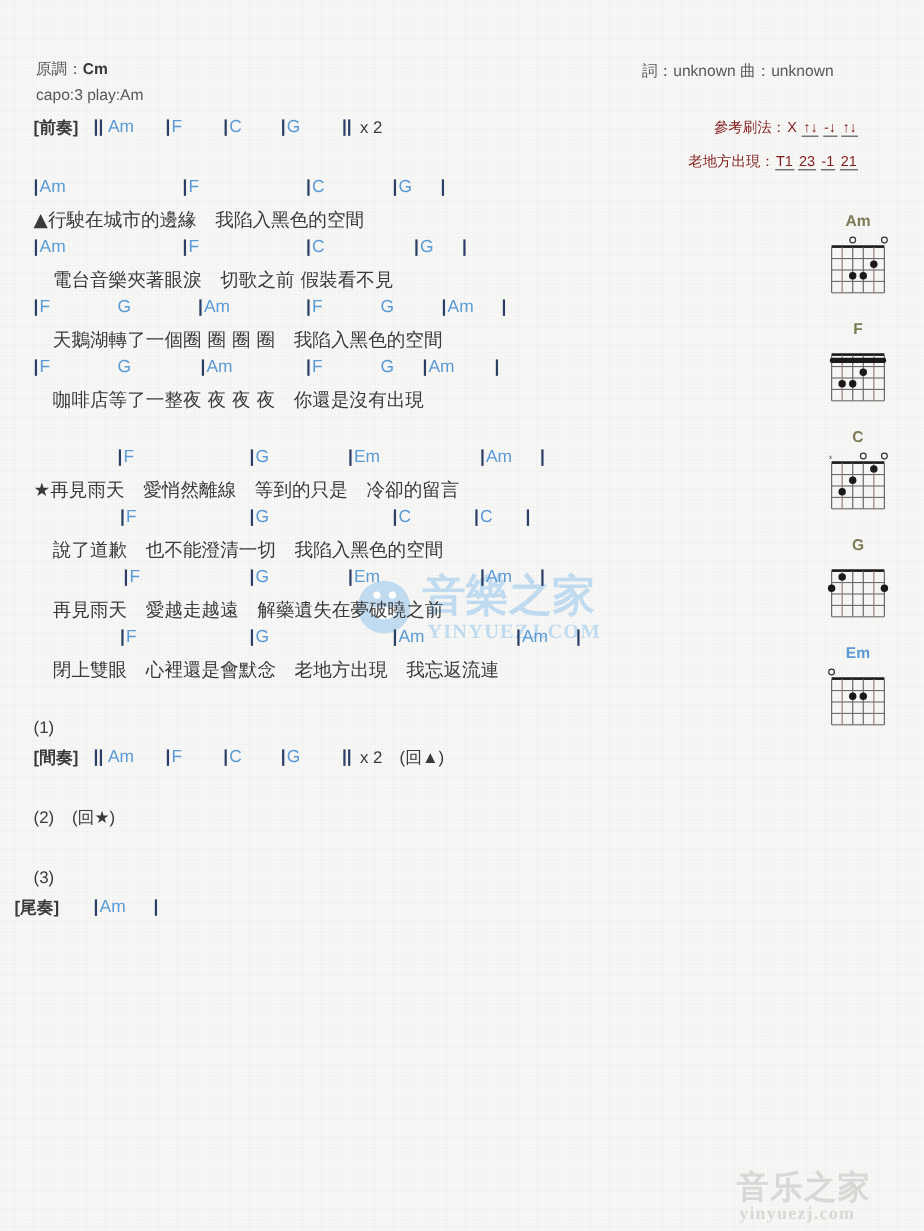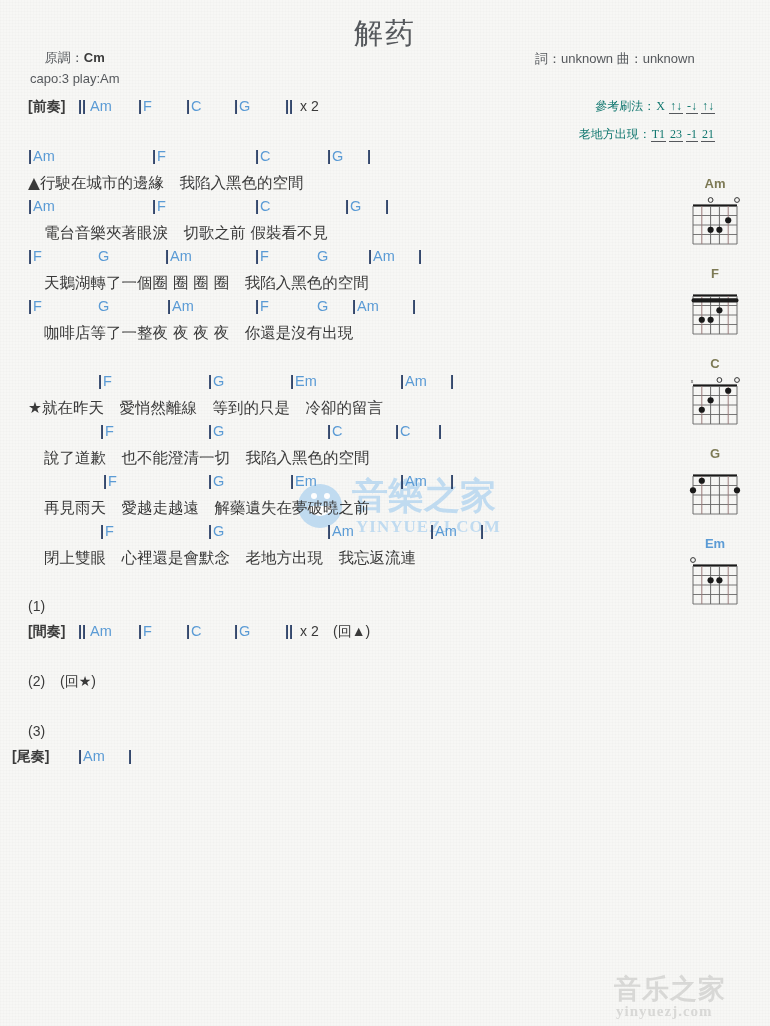--- a/index.html
+++ b/index.html
@@ -21,25 +21,25 @@
   }
   .sheet{position:absolute;inset:0;z-index:2;}
 
   
   .title{
     position:absolute;top:14px;left:0;width:770px;
     text-align:center;
     font-size:29px;color:#55585c;letter-spacing:2px;
     font-family:"DejaVu Sans","Liberation Sans",sans-serif;
   }
-  .meta-left{position:absolute;left:30px;top:47px;font-size:13px;line-height:21px;color:#55585c;text-align:center;}
+  .meta-left{position:absolute;left:30px;top:47px;font-size:13px;line-height:21px;color:#55585c;}
   .meta-left .key-val{font-weight:bold;color:#3a3a3a;}
   .meta-right{position:absolute;left:535px;top:48px;font-size:13px;line-height:22px;color:#55585c;}
   .meta-right .rline{white-space:nowrap;}
-  .pattern-row{position:absolute;right:55px;font-size:12px;color:#0f766e;white-space:nowrap;font-family:Liberation Serif, serif;}
+  .pattern-row{position:absolute;right:55px;font-size:12px;color:#7f1d1d;white-space:nowrap;}
   .pattern-strum{top:98px;}
   .pattern-fing{top:126px;}
   .pat-token{border-bottom:1px solid #55585c;padding:0 1px;}
   .pat-plain{padding:0 1px;}
 
   
   .body-block{position:absolute;left:0;top:0;width:690px;}
   .line{position:relative;height:25px;white-space:pre;}
   .chordline{font-size:14.5px;color:#5b9bd5;height:25px;}
   .lyricline{font-size:15.5px;color:#55585c;height:25px;
@@ -80,21 +80,20 @@
   <text class="wm-text-blue" x="60" y="70" font-size="17" letter-spacing="1">YINYUEZJ.COM</text>
 </svg>
 
 <svg class="wm-bottom" viewBox="0 0 152 54">
   <text class="wm-text-grey" x="6" y="30" font-size="27" letter-spacing="1">音乐之家</text>
   <text class="wm-text-grey" x="8" y="48" font-size="15" letter-spacing="1">yinyuezj.com</text>
 </svg>
 
 <div class="sheet">
 
-  <div class="title">解药</div>
 
   <div class="meta-left">
     <div><span>原調：</span><span class="key-val">Cm</span></div>
     <div>capo:3 play:Am</div>
   </div>
 
   <div class="meta-right">
     <div class="rline">詞：unknown   曲：unknown</div>
   </div>
 
@@ -114,21 +113,21 @@
         <div class="line lyricline"><span class="tok marker" style="left: 28px;">▲行駛在城市的邊緣　我陷入黑色的空間</span></div>
         <div class="line chordline"><span class="tok bar" style="left: 28px;">|</span><span class="tok cname" style="left: 33px;">Am</span><span class="tok bar" style="left: 152px;">|</span><span class="tok cname" style="left: 157px;">F</span><span class="tok bar" style="left: 255px;">|</span><span class="tok cname" style="left: 260px;">C</span><span class="tok bar" style="left: 345px;">|</span><span class="tok cname" style="left: 350px;">G</span><span class="tok bar" style="left: 385px;">|</span></div>
         <div class="line lyricline"><span class="tok marker" style="left: 44px;">電台音樂夾著眼淚　切歌之前 假裝看不見</span></div>
         <div class="line chordline"><span class="tok bar" style="left: 28px;">|</span><span class="tok cname" style="left: 33px;">F</span><span class="tok cname" style="left: 98px;">G</span><span class="tok bar" style="left: 165px;">|</span><span class="tok cname" style="left: 170px;">Am</span><span class="tok bar" style="left: 255px;">|</span><span class="tok cname" style="left: 260px;">F</span><span class="tok cname" style="left: 317px;">G</span><span class="tok bar" style="left: 368px;">|</span><span class="tok cname" style="left: 373px;">Am</span><span class="tok bar" style="left: 418px;">|</span></div>
         <div class="line lyricline"><span class="tok marker" style="left: 44px;">天鵝湖轉了一個圈 圈 圈 圈　我陷入黑色的空間</span></div>
         <div class="line chordline"><span class="tok bar" style="left: 28px;">|</span><span class="tok cname" style="left: 33px;">F</span><span class="tok cname" style="left: 98px;">G</span><span class="tok bar" style="left: 167px;">|</span><span class="tok cname" style="left: 172px;">Am</span><span class="tok bar" style="left: 255px;">|</span><span class="tok cname" style="left: 260px;">F</span><span class="tok cname" style="left: 317px;">G</span><span class="tok bar" style="left: 352px;">|</span><span class="tok cname" style="left: 357px;">Am</span><span class="tok bar" style="left: 412px;">|</span></div>
         <div class="line lyricline"><span class="tok marker" style="left: 44px;">咖啡店等了一整夜 夜 夜 夜　你還是沒有出現</span></div>
       </div>
       <div class="body-block" style="top: 373px;">
         <div class="line chordline"><span class="tok bar" style="left: 98px;">|</span><span class="tok cname" style="left: 103px;">F</span><span class="tok bar" style="left: 208px;">|</span><span class="tok cname" style="left: 213px;">G</span><span class="tok bar" style="left: 290px;">|</span><span class="tok cname" style="left: 295px;">Em</span><span class="tok bar" style="left: 400px;">|</span><span class="tok cname" style="left: 405px;">Am</span><span class="tok bar" style="left: 450px;">|</span></div>
-        <div class="line lyricline"><span class="tok marker" style="left: 28px;">★就在昨天　愛悄然離線　等到的只是　冷卻的留言</span></div>
+        <div class="line lyricline"><span class="tok marker" style="left: 28px;">★再見雨天　愛悄然離線　等到的只是　冷卻的留言</span></div>
         <div class="line chordline"><span class="tok bar" style="left: 100px;">|</span><span class="tok cname" style="left: 105px;">F</span><span class="tok bar" style="left: 208px;">|</span><span class="tok cname" style="left: 213px;">G</span><span class="tok bar" style="left: 327px;">|</span><span class="tok cname" style="left: 332px;">C</span><span class="tok bar" style="left: 395px;">|</span><span class="tok cname" style="left: 400px;">C</span><span class="tok bar" style="left: 438px;">|</span></div>
         <div class="line lyricline"><span class="tok marker" style="left: 44px;">說了道歉　也不能澄清一切　我陷入黑色的空間</span></div>
         <div class="line chordline"><span class="tok bar" style="left: 103px;">|</span><span class="tok cname" style="left: 108px;">F</span><span class="tok bar" style="left: 208px;">|</span><span class="tok cname" style="left: 213px;">G</span><span class="tok bar" style="left: 290px;">|</span><span class="tok cname" style="left: 295px;">Em</span><span class="tok bar" style="left: 400px;">|</span><span class="tok cname" style="left: 405px;">Am</span><span class="tok bar" style="left: 450px;">|</span></div>
         <div class="line lyricline"><span class="tok marker" style="left: 44px;">再見雨天　愛越走越遠　解藥遺失在夢破曉之前</span></div>
         <div class="line chordline"><span class="tok bar" style="left: 100px;">|</span><span class="tok cname" style="left: 105px;">F</span><span class="tok bar" style="left: 208px;">|</span><span class="tok cname" style="left: 213px;">G</span><span class="tok bar" style="left: 327px;">|</span><span class="tok cname" style="left: 332px;">Am</span><span class="tok bar" style="left: 430px;">|</span><span class="tok cname" style="left: 435px;">Am</span><span class="tok bar" style="left: 480px;">|</span></div>
         <div class="line lyricline"><span class="tok marker" style="left: 44px;">閉上雙眼　心裡還是會默念　老地方出現　我忘返流連</span></div>
       </div>
       <div class="body-block" style="top: 598px;">
         <div class="line chordline"><span class="tok plain" style="left: 28px;">(1)</span></div>
         <div class="line chordline"><span class="tok sect" style="left: 28px;">[間奏]</span><span class="tok bar" style="left: 78px;">||</span><span class="tok cname" style="left: 90px;">Am</span><span class="tok bar" style="left: 138px;">|</span><span class="tok cname" style="left: 143px;">F</span><span class="tok bar" style="left: 186px;">|</span><span class="tok cname" style="left: 191px;">C</span><span class="tok bar" style="left: 234px;">|</span><span class="tok cname" style="left: 239px;">G</span><span class="tok bar" style="left: 285px;">||</span><span class="tok plain" style="left: 300px;">x 2</span><span class="tok plain" style="left: 333px;">(回▲)</span></div>

